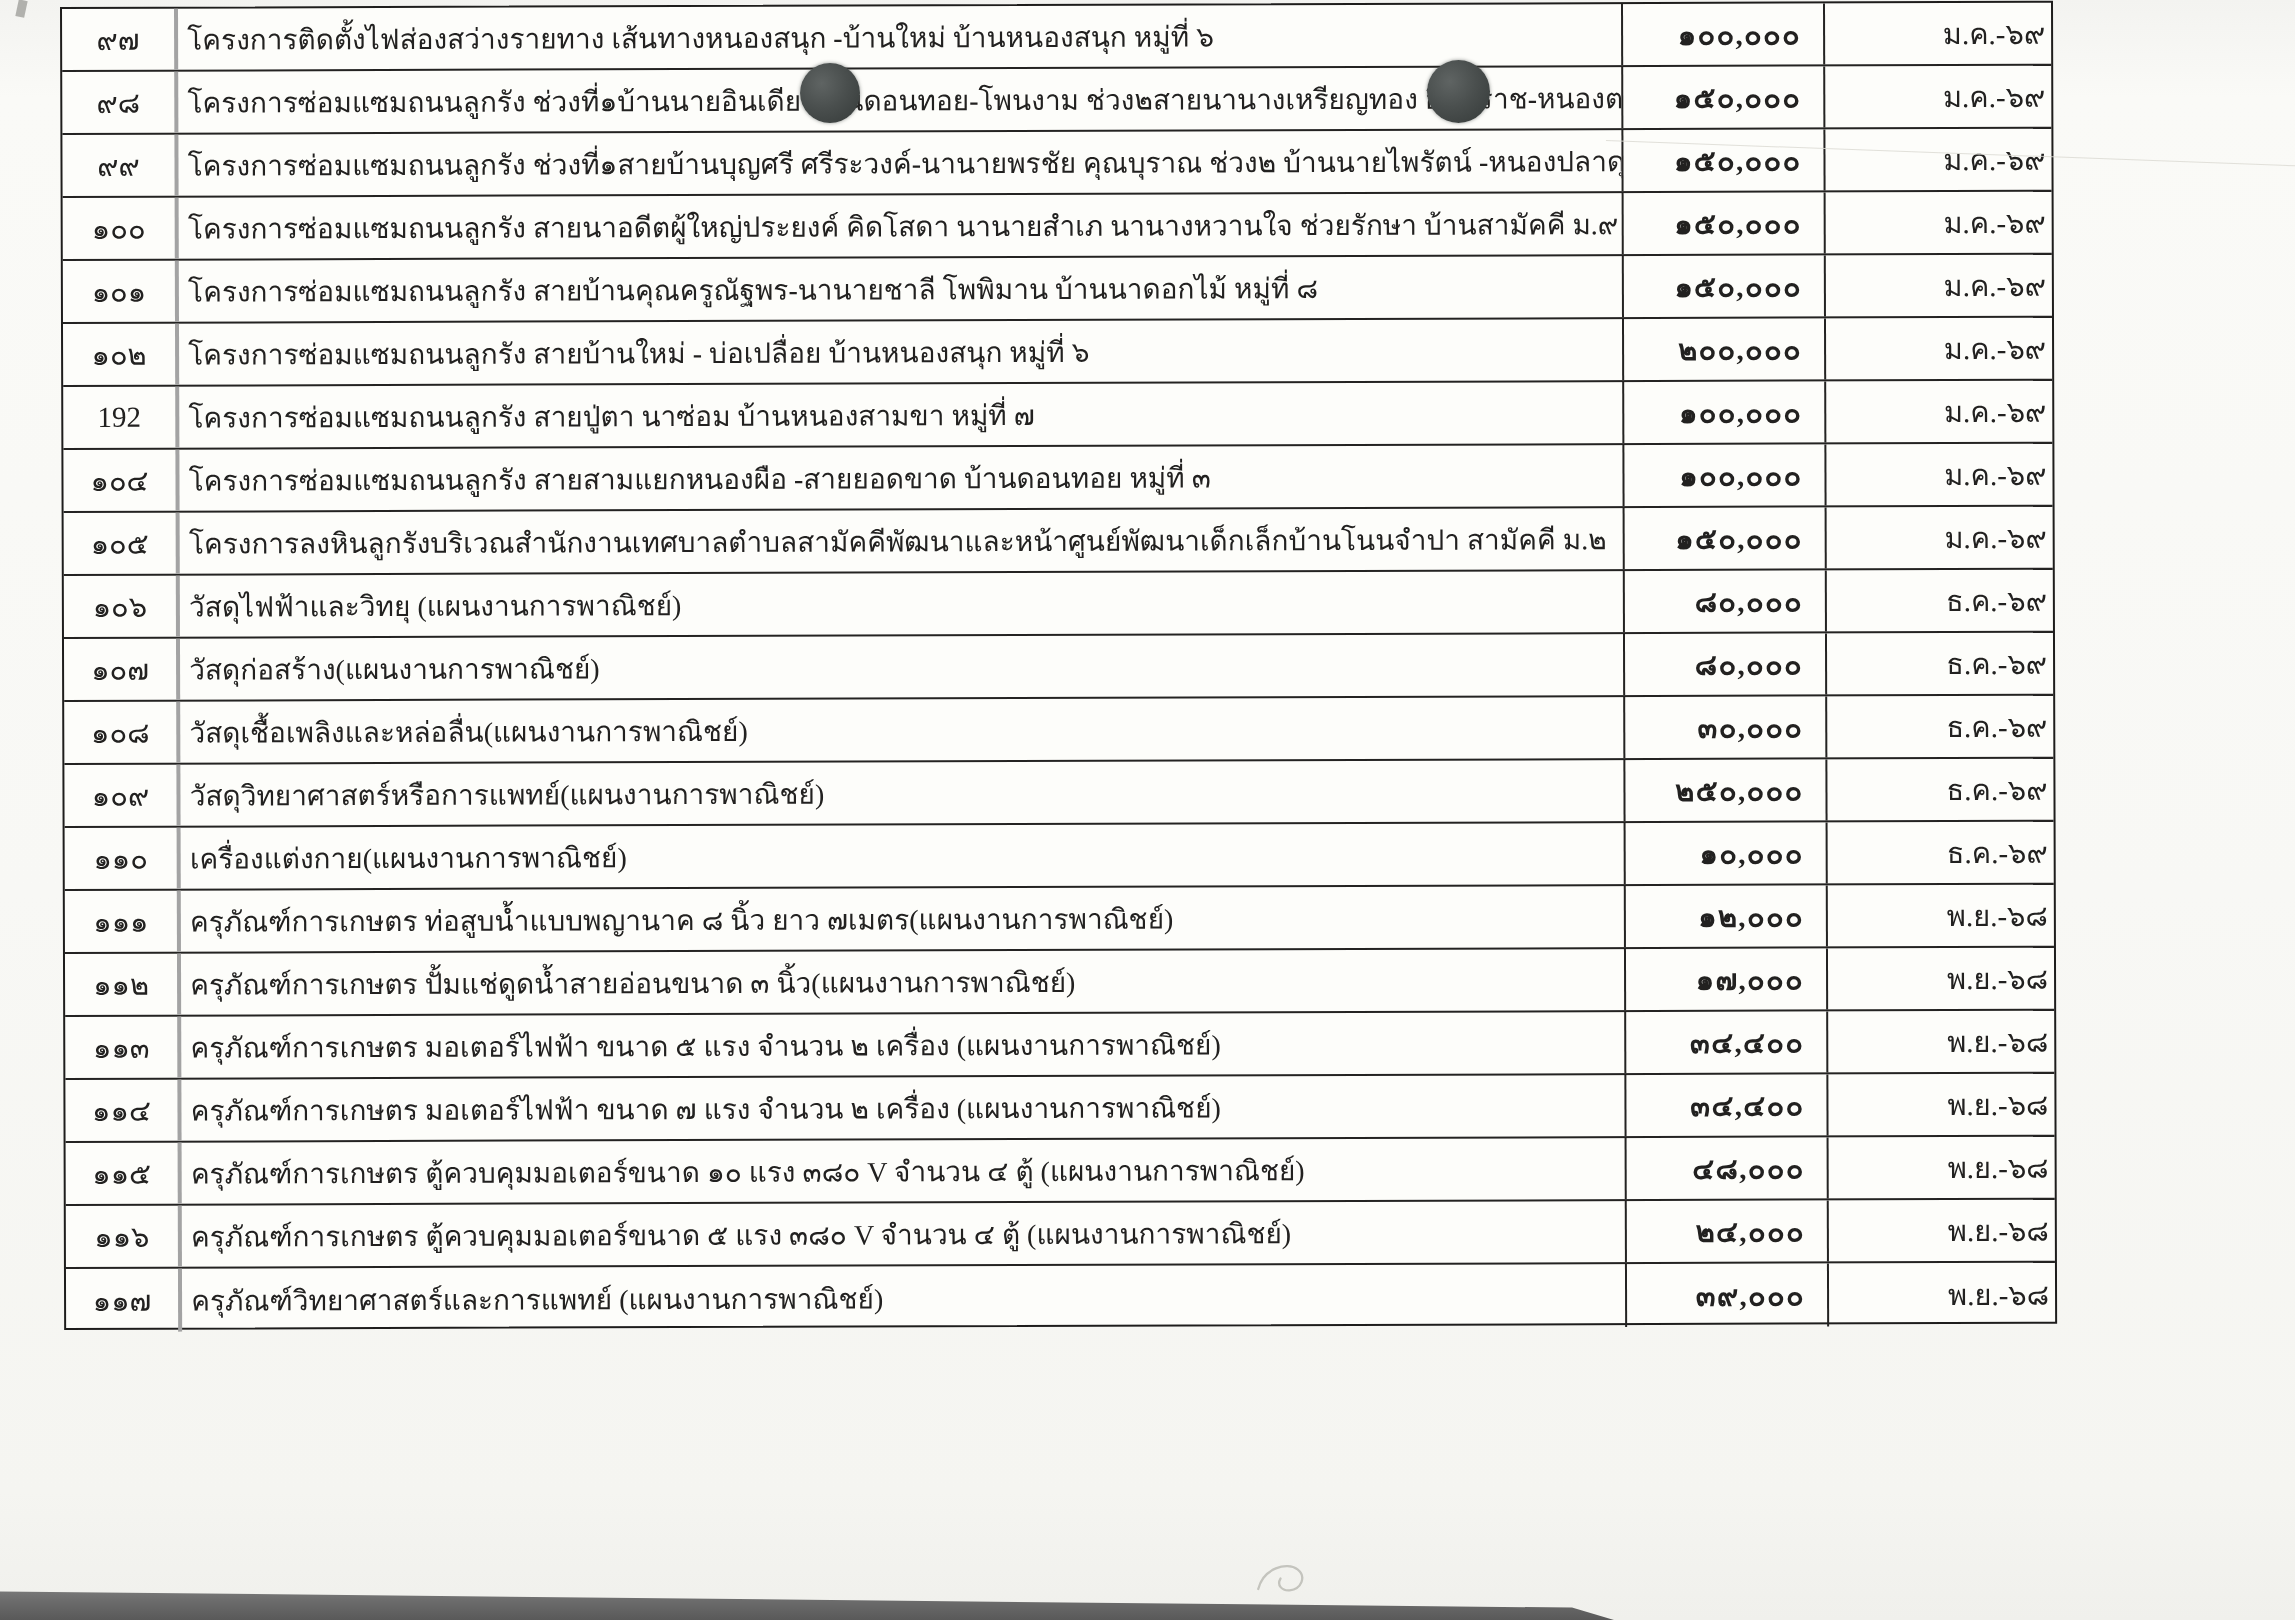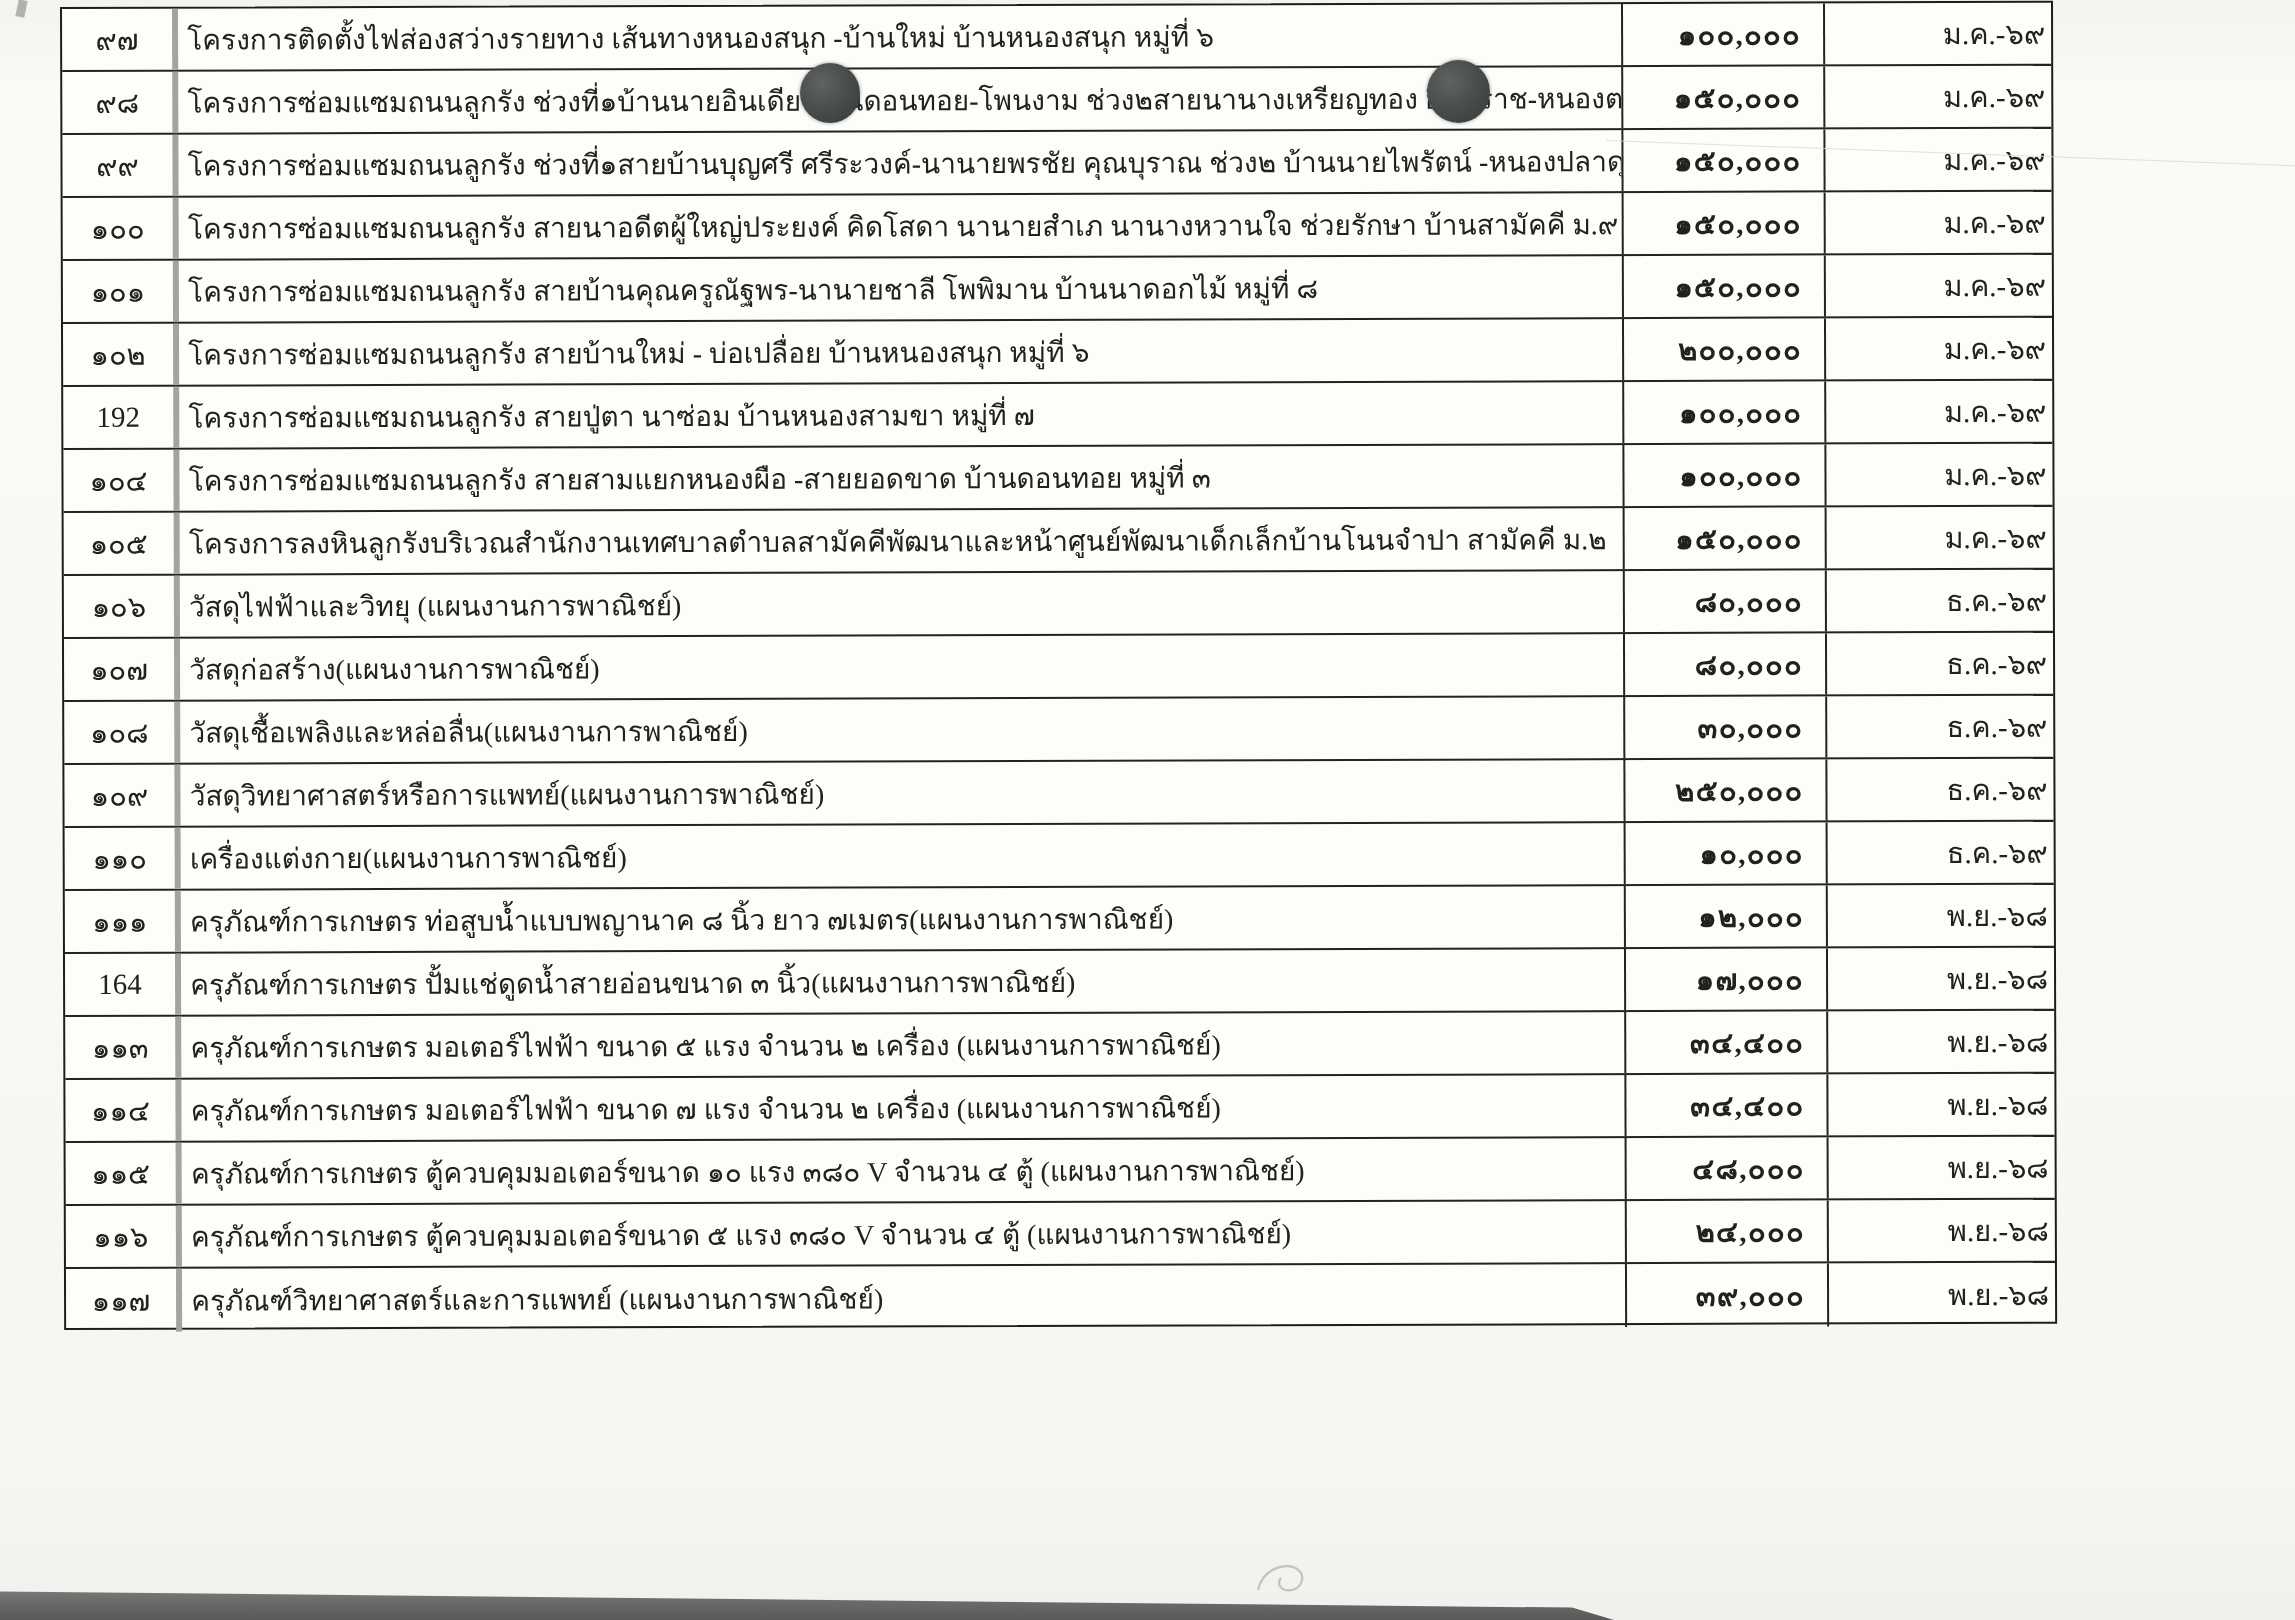--- a/index.html
+++ b/index.html
@@ -22,21 +22,21 @@
     border-bottom:2.6px solid #242322;
     box-sizing:border-box;
   }
   .row:last-child{border-bottom:none;}
   .cell{
     display:flex;align-items:center;box-sizing:border-box;
     white-space:nowrap;overflow:hidden;
   }
   .num{
     justify-content:center;font-size:29px;
-    border-right:6px solid #a3a3a3;
+    border-right:4px solid #a3a3a3;
   }
   .desc{
     padding-left:9.2px;font-size:28px;
     border-right:2px solid #242322;
   }
   .amt{
     justify-content:flex-end;padding-right:22px;font-size:29px;letter-spacing:1.3px;
     border-right:2px solid #242322;
     font-weight:bold;
   }
@@ -153,21 +153,21 @@
       <div class="cell amt">๑๐,๐๐๐</div>
       <div class="cell date">ธ.ค.-๖๙</div>
     </div>
     <div class="row">
       <div class="cell num">๑๑๑</div>
       <div class="cell desc">ครุภัณฑ์การเกษตร ท่อสูบน้ำแบบพญานาค ๘ นิ้ว ยาว ๗เมตร(แผนงานการพาณิชย์)</div>
       <div class="cell amt">๑๒,๐๐๐</div>
       <div class="cell date">พ.ย.-๖๘</div>
     </div>
     <div class="row">
-      <div class="cell num">164</div>
+      <div class="cell num">๑๑๒</div>
       <div class="cell desc">ครุภัณฑ์การเกษตร ปั้มแช่ดูดน้ำสายอ่อนขนาด ๓ นิ้ว(แผนงานการพาณิชย์)</div>
       <div class="cell amt">๑๗,๐๐๐</div>
       <div class="cell date">พ.ย.-๖๘</div>
     </div>
     <div class="row">
       <div class="cell num">๑๑๓</div>
       <div class="cell desc">ครุภัณฑ์การเกษตร มอเตอร์ไฟฟ้า ขนาด ๕ แรง จำนวน ๒ เครื่อง (แผนงานการพาณิชย์)</div>
       <div class="cell amt">๓๔,๔๐๐</div>
       <div class="cell date">พ.ย.-๖๘</div>
     </div>

